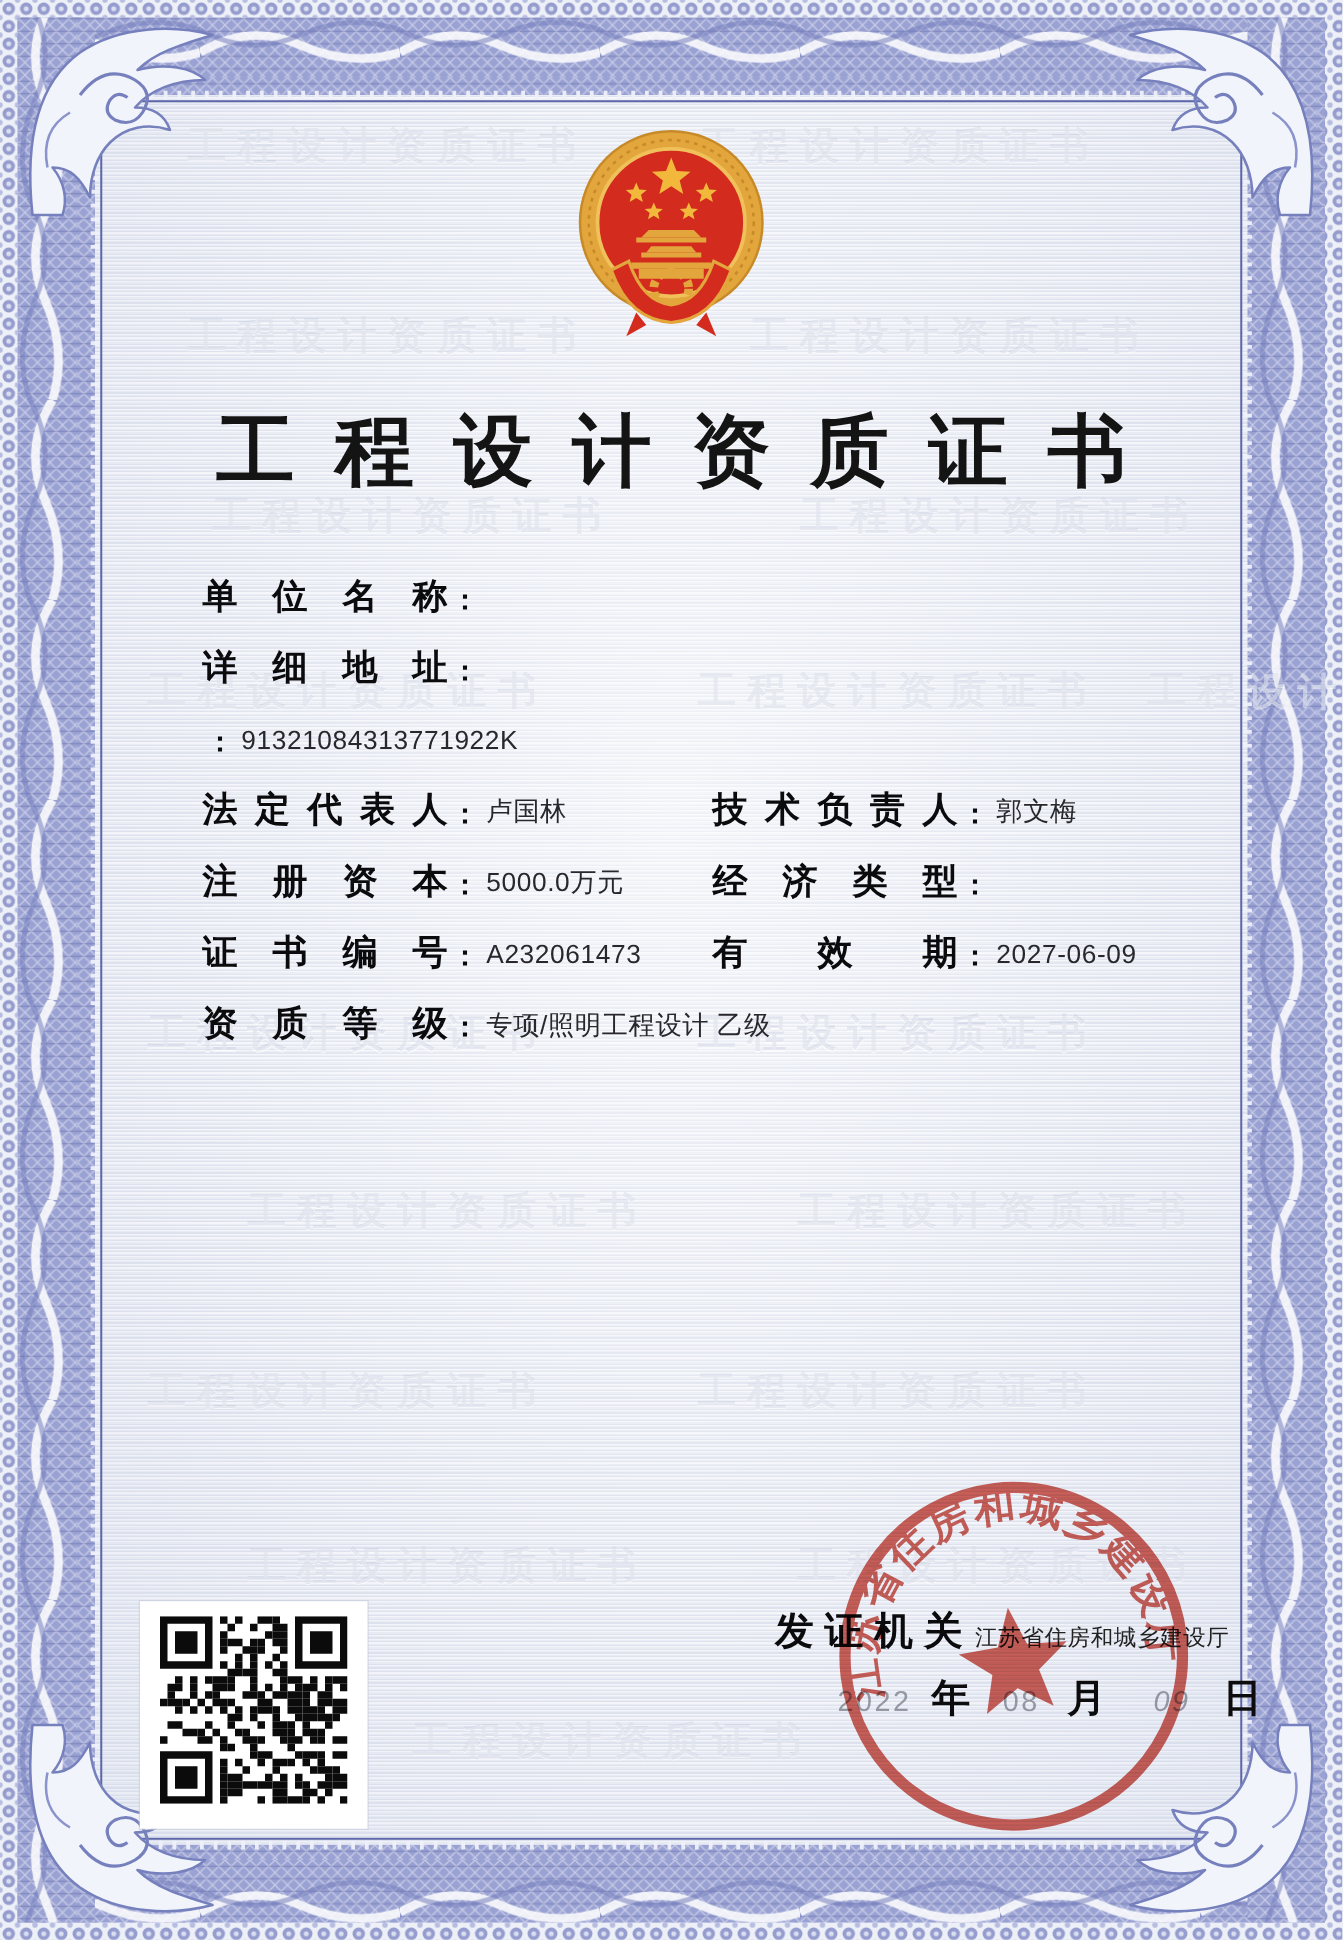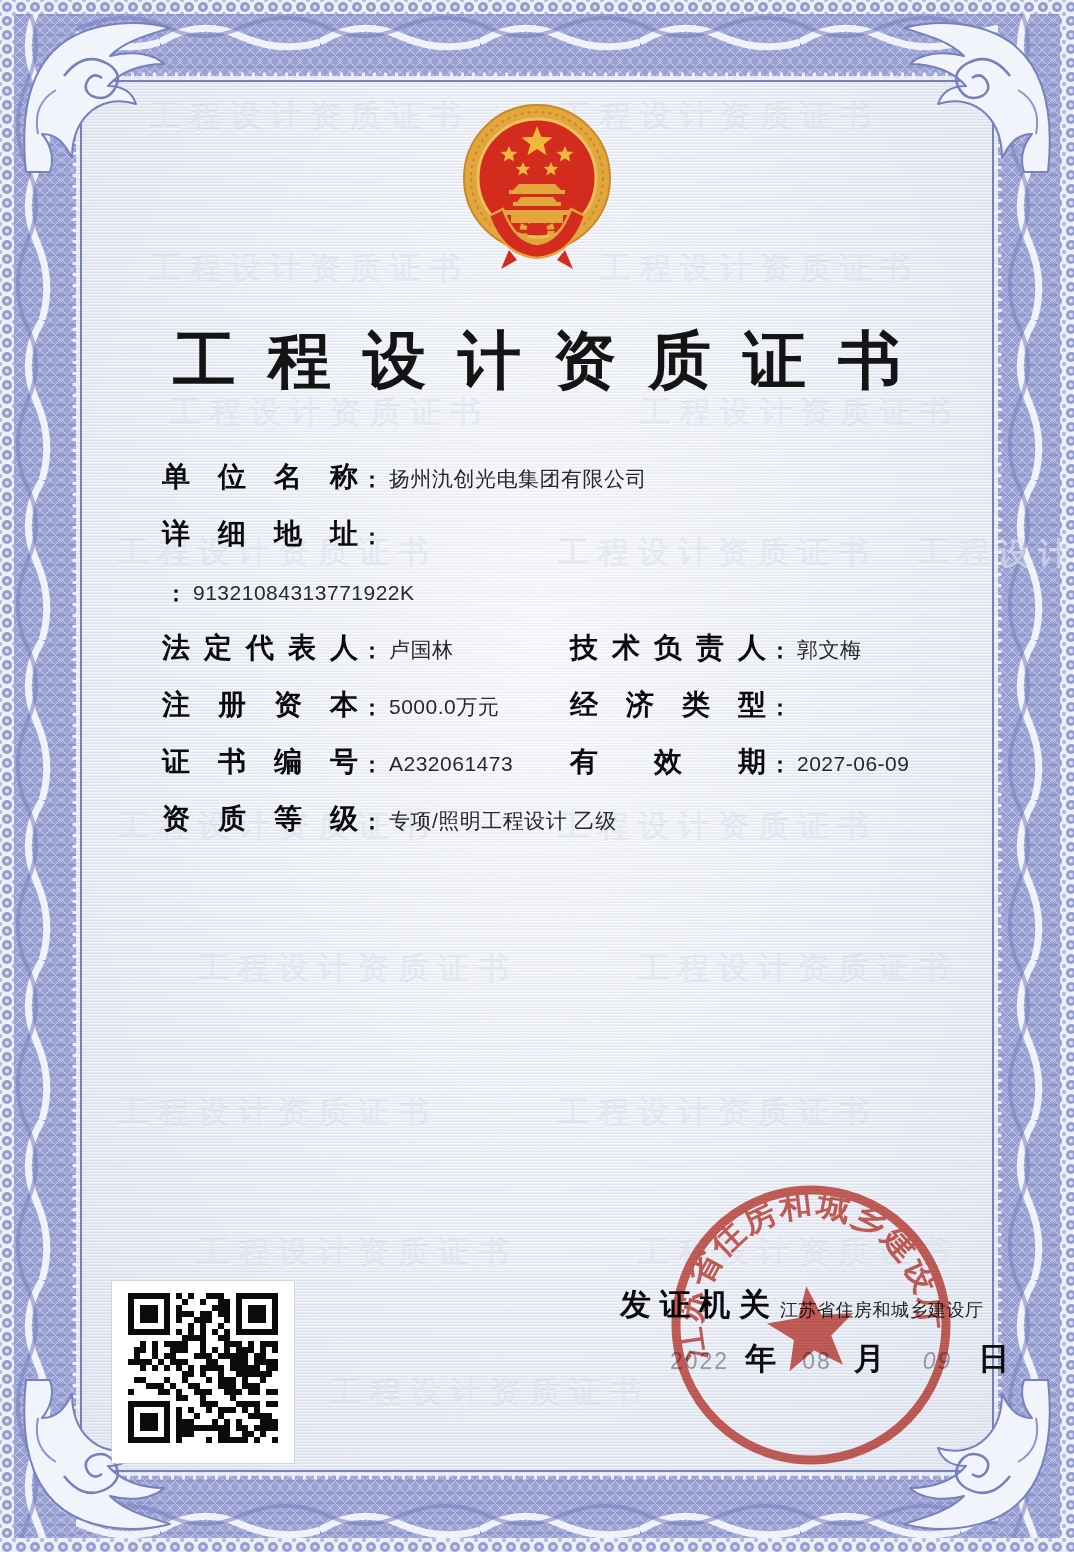--- a/index.html
+++ b/index.html
@@ -182,21 +182,20 @@
 <div class="fields" id="fields">
     <div class="row">
       <div class="cell">
         <span class="flabel">
           <span>单</span>
           <span>位</span>
           <span>名</span>
           <span>称</span>
         </span>
         <span class="fcolon">：</span>
-        <span class="fvalue">扬州氿创光电集团有限公司</span>
       </div>
     </div>
     <div class="row">
       <div class="cell">
         <span class="flabel">
           <span>详</span>
           <span>细</span>
           <span>地</span>
           <span>址</span>
         </span>

